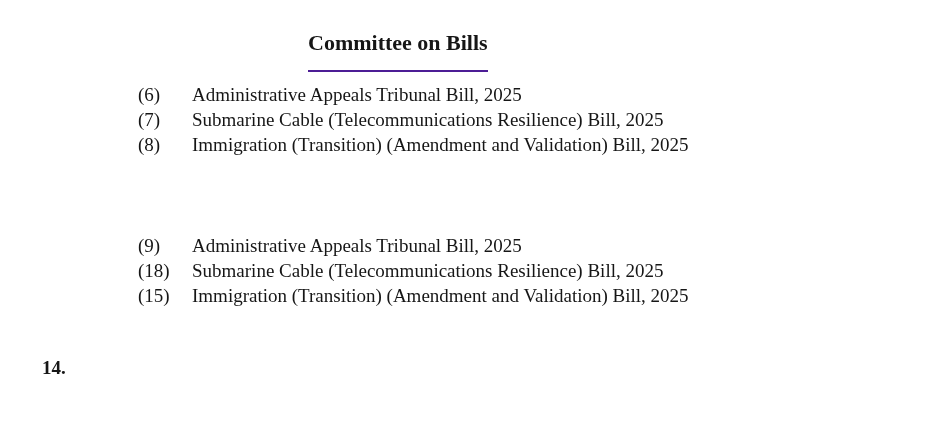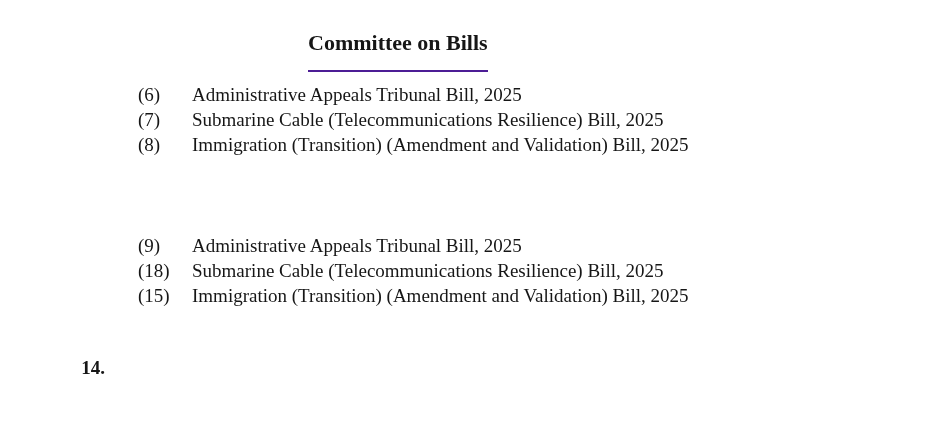--- a/index.html
+++ b/index.html
@@ -45,21 +45,20 @@
   }
   .adjournment {
     position: absolute;
     left: 42px;
     top: 356px;
     display: flex;
     font-weight: bold;
     font-size: 19px;
     line-height: 24px;
     white-space: nowrap;
-    text-align: right;
   }
   .adj-num {
     flex: none;
     width: 63px;
   }
   .adj-label {
     letter-spacing: 0.5px;
   }
 </style>
 </head>

